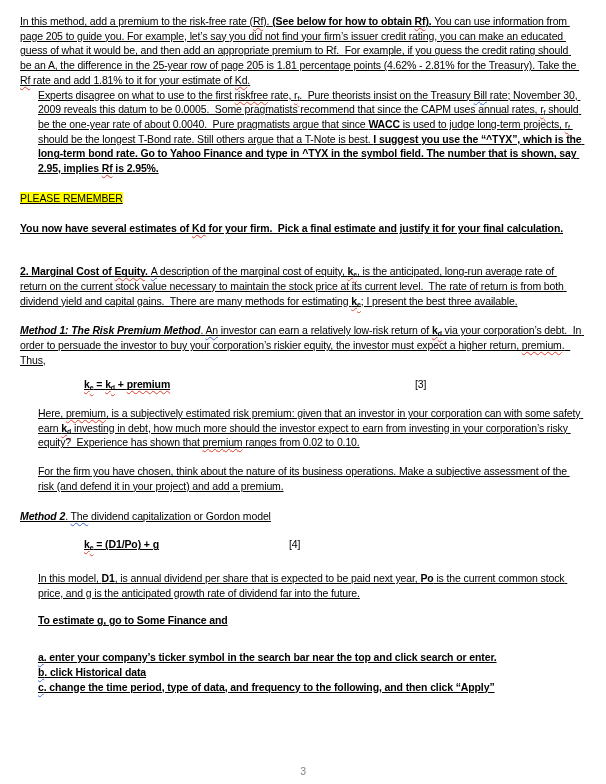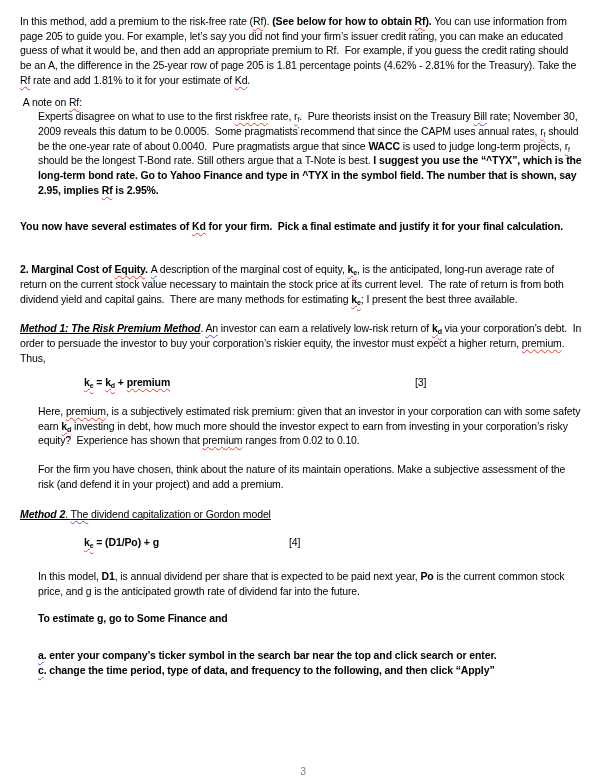--- a/index.html
+++ b/index.html
@@ -8,21 +8,21 @@
     width:606px;height:784px;
     background:#fff;
     font-family:"Liberation Sans",sans-serif;
     font-size:10.5px;
     line-height:14.7px;
     letter-spacing:-0.12px;
     color:#000;
     overflow:hidden;
     box-sizing:border-box;
   }
-  .content{padding:14px 24px 0 20px;}
+  .content{padding:14px 24px 0 20px;text-decoration:underline;}
   .para{margin:0;white-space:pre-wrap;}
   .indent{padding-left:18px;}
   .eq{position:relative;padding-left:64px;}
   .b{font-weight:bold;}
   .i{font-style:italic;}
   .u{text-decoration:underline;text-decoration-thickness:1px;text-align:center;}
   .hl{background:var(--highlight,#ffff00);}
   sub{font-size:7px;line-height:0;vertical-align:-2px;}
   .sq-red{text-decoration:underline wavy var(--squiggle-red,#e03e2d);text-decoration-thickness:1px;text-underline-offset:2px;text-decoration-skip-ink:none;}
   .sq-blue{text-decoration:underline wavy var(--squiggle-blue,#3a64d8);text-decoration-thickness:1px;text-underline-offset:2px;text-decoration-skip-ink:none;}
@@ -33,29 +33,30 @@
     text-align:center;color:var(--page-number,#7f7f7f);
     font-size:10.5px;
   }
 </style>
 </head>
 <body>
 
 <div class="page">
   <div class="content">
       <div class="para"><span>In this method, add a premium to the risk-free rate (</span><span><span class="sq-red">Rf</span></span><span>). </span><span class="b">(See below for how to obtain </span><span class="b"><span class="sq-red">Rf</span></span><span class="b">).</span><span> You can use information from page 205 to guide you. For example, let’s say you did not find your firm’s issuer credit rating, you can make an educated guess of what it would be, and then add an appropriate premium to Rf.  For example, if you guess the credit rating should be an A, the difference in the 25-year row of page 205 is 1.81 percentage points (4.62% - 2.81% for the Treasury). Take the </span><span><span class="sq-red">Rf</span></span><span> rate and add 1.81% to it for your estimate of </span><span><span class="sq-red">Kd</span></span><span>.</span></div>
-      <div class="para" style="margin-top: 7px;"><span> A note on </span><span><span class="sq-red">Rf</span></span><span>:</span></div>
       <div class="para indent"><span>Experts disagree on what to use to the first </span><span><span class="sq-red">riskfree</span></span><span> rate, </span><span><span class="sq-red">r</span></span><sub><span class="sq-red">f</span></sub><span>.  Pure theorists insist on the Treasury </span><span><span class="sq-blue">Bill</span></span><span> rate; November 30, 2009 reveals this datum to be 0.0005.  Some pragmatists recommend that since the CAPM uses annual rates, </span><span><span class="sq-red">r</span></span><sub><span class="sq-red">f</span></sub><span> should be the one-year rate of about 0.0040.  Pure pragmatists argue that since </span><span class="b">WACC</span><span> is used to judge long-term projects, </span><span><span class="sq-red">r</span></span><sub><span class="sq-red">f</span></sub><span> should be the longest T-Bond rate. Still others argue that a T-Note is best. </span><span class="b">I suggest you use the “^TYX”, which is the long-term bond rate. Go to Yahoo Finance and type in ^TYX in the symbol field. The number that is shown, say 2.95, implies </span><span class="b"><span class="sq-red">Rf</span></span><span class="b"> is 2.95%.</span></div>
-      <div class="para" style="margin-top: 22px;"><span class="b">You now have several estimates of </span><span class="b"><span class="sq-red">Kd</span></span><span class="b"> for your firm.  Pick a final estimate and justify it for your final calculation.</span></div>
+      <div class="para" style="margin-top: 15px;"><span class="hl">PLEASE REMEMBER</span></div>
+      <div class="para" style="margin-top: 16px;"><span class="b">You now have several estimates of </span><span class="b"><span class="sq-red">Kd</span></span><span class="b"> for your firm.  Pick a final estimate and justify it for your final calculation.</span></div>
       <div class="para" style="margin-top: 28px;"><span class="b">2. Marginal Cost of </span><span class="b"><span class="sq-red">Equity</span></span><span class="b">. </span><span><span class="sq-blue">A</span></span><span> description of the marginal cost of equity, </span><span class="b"><span class="sq-red">k</span></span><sub class="b"><span class="sq-red">e</span></sub><span>, is the anticipated, long-run average rate of return on the current stock value necessary to maintain the stock price at its current level.  The rate of return is from both dividend yield and capital gains.  There are many methods for estimating </span><span class="b"><span class="sq-red">k</span></span><sub class="b"><span class="sq-red">e</span></sub><span>; I present the best three available.</span></div>
       <div class="para" style="margin-top: 15px;"><span class="b i u">Method 1: The Risk Premium Method</span><span>. </span><span><span class="sq-blue">An</span></span><span> investor can earn a relatively low-risk return of </span><span class="b"><span class="sq-red">k</span></span><sub class="b"><span class="sq-red">d</span></sub><span> via your corporation’s debt.  In order to persuade the investor to buy your corporation’s riskier equity, the investor must expect a higher return, </span><span><span class="sq-red">premium</span></span><span>.  Thus,</span></div>
       <div class="para eq" style="margin-top: 10px;"><span class="b"><span class="sq-red">k</span></span><sub class="b"><span class="sq-red">e</span></sub><span class="b"> = </span><span class="b"><span class="sq-red">k</span></span><sub class="b"><span class="sq-red">d</span></sub><span class="b"> + </span><span class="b"><span class="sq-red">premium</span></span><span class="eqnum" style="left: 395px;">[3]</span></div>
       <div class="para indent" style="margin-top: 14px;"><span>Here, </span><span><span class="sq-red">premium</span></span><span>, is a subjectively estimated risk premium: given that an investor in your corporation can with some safety earn </span><span class="b"><span class="sq-red">k</span></span><sub class="b"><span class="sq-red">d</span></sub><span> investing in debt, how much more should the investor expect to earn from investing in your corporation’s risky equity?  Experience has shown that </span><span><span class="sq-red">premium</span></span><span> ranges from 0.02 to 0.10.</span></div>
-      <div class="para indent" style="margin-top: 14px;"><span>For the firm you have chosen, think about the nature of its maintain operations. Make a subjective assessment of the risk (and defend it in your project) and add a premium.</span></div>
+      <div class="para indent" style="margin-top: 14px;"><span>For the firm you have chosen, think about the nature of its business operations. Make a subjective assessment of the risk (and defend it in your project) and add a premium.</span></div>
       <div class="para" style="margin-top: 15px;"><span class="b i u">Method 2</span><span class="u">. </span><span class="u"><span class="sq-blue">The</span></span><span class="u"> dividend capitalization or Gordon model</span></div>
       <div class="para eq" style="margin-top: 14px;"><span class="b"><span class="sq-red">k</span></span><sub class="b"><span class="sq-red">e</span></sub><span class="b"> = (D1/Po) + g</span><span class="eqnum" style="left: 269px;">[4]</span></div>
       <div class="para indent" style="margin-top: 19px;"><span>In this model, </span><span class="b">D1</span><span>, is annual dividend per share that is expected to be paid next year, </span><span class="b">Po</span><span> is the current common stock price, and g is the anticipated growth rate of dividend far into the future.</span></div>
       <div class="para indent" style="margin-top: 13px;"><span class="b">To estimate g, go to Some Finance and</span></div>
       <div class="para indent" style="margin-top: 22px;"><span class="b"><span class="sq-blue">a</span></span><span class="b">. enter your company’s ticker symbol in the search bar near the top and click search or enter.</span></div>
+      <div class="para indent"><span class="b"><span class="sq-blue">b</span></span><span class="b">. click Historical data</span></div>
       <div class="para indent"><span class="b"><span class="sq-blue">c</span></span><span class="b">. change the time period, type of data, and frequency to the following, and then click “Apply”</span></div>
     </div>
   <div class="footer">3</div>
 </div>
 
 </body></html>

